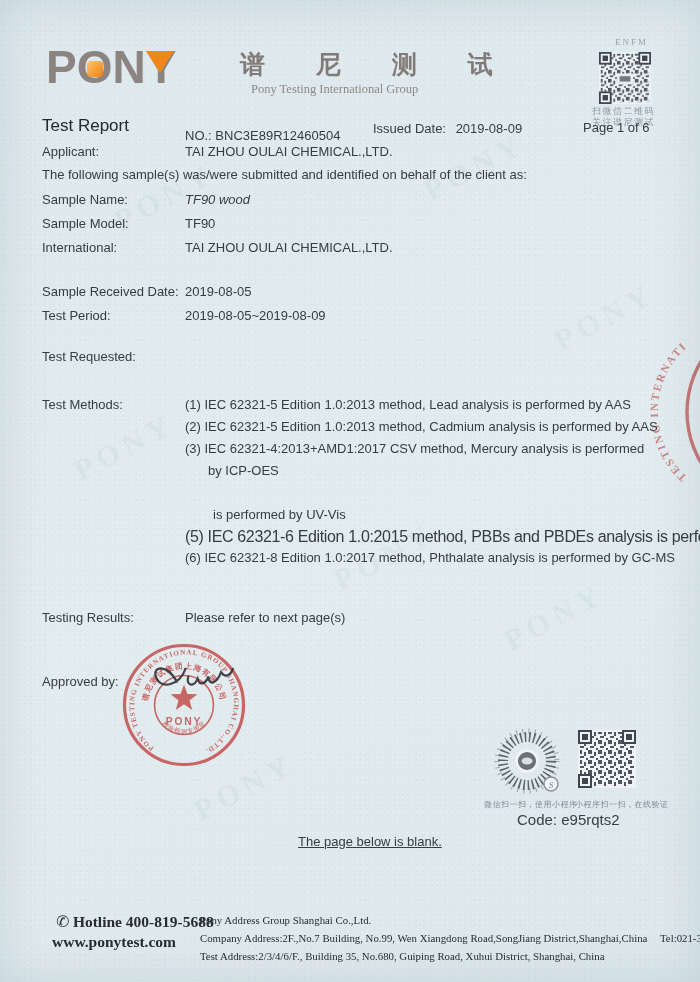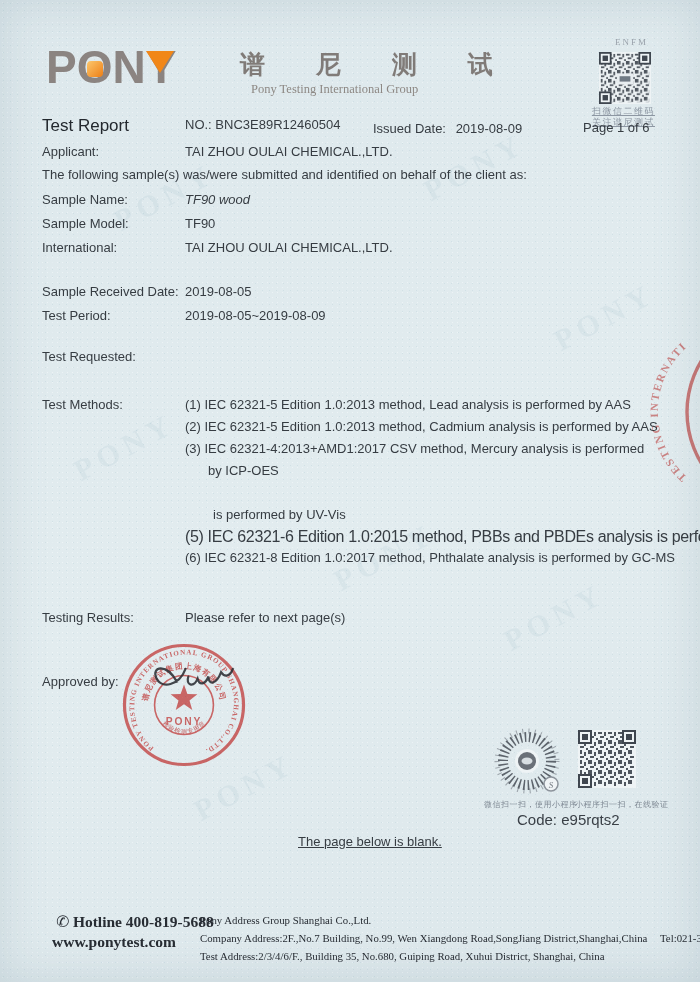--- a/index.html
+++ b/index.html
@@ -22,21 +22,21 @@
   .logo .lch{display:inline-block;position:relative;}
   .o-sq{position:absolute;left:50%;top:55%;transform:translate(-50%,-50%);
         width:16px;height:16px;border-radius:4px;
         background:linear-gradient(135deg,#fcc76d,#ee7f15);}
   .y-tri{position:absolute;left:0px;top:7px;width:0;height:0;
          border-left:14px solid transparent;border-right:14px solid transparent;
          border-top:22px solid #f18718;}
   .cn-title{left:240px;top:48px;font-size:25px;font-weight:bold;color:#807b78;letter-spacing:22px;white-space:nowrap;}
   .tagline{left:251px;top:82px;font-family:"Liberation Serif",serif;font-size:12.5px;color:#8d8884;}
   .enfm{left:615px;top:37px;font-family:"Liberation Serif",serif;font-size:9px;color:#9aa2ab;letter-spacing:2px;}
-  .qr-cap{font-size:9px;color:#8d97a3;line-height:11px;letter-spacing:1.5px;white-space:nowrap;text-decoration:underline;}
+  .qr-cap{font-size:9px;color:#8d97a3;line-height:11px;letter-spacing:1.5px;white-space:nowrap;}
   
   .lbl,.val,.line{position:absolute;font-size:13px;white-space:nowrap;color:#363c42;}
   .lbl{left:42px;}
   .val{left:185px;}
   .title{font-size:17px;font-weight:normal;color:#23282e;}
   .condensed{letter-spacing:-.35px;}
   
   .stamp{left:120px;top:641px;width:128px;height:128px;opacity:.88;mix-blend-mode:multiply;}
   .side-stamp{right:0;top:342px;width:58px;height:140px;overflow:hidden;opacity:.8;mix-blend-mode:multiply;}
   .sig{left:148px;top:650px;transform:rotate(-6deg);opacity:.88;}
@@ -93,21 +93,21 @@
         <rect x="1" y="23" width="5" height="5" fill="#eef3f5"></rect>
         <rect x="2" y="24" width="3" height="3" fill="#3f464f"></rect>
     </g>
     <rect x="10" y="12" width="9" height="6" fill="#e8edf0"></rect>
     <rect x="11.5" y="13.5" width="6" height="3" fill="#707a85"></rect>
   </svg>
   <div class="abs qr-cap" style="left:592px;top:106px;">扫微信二维码</div>
   <div class="abs qr-cap" style="left:592px;top:117px;">关注谱尼测试</div>
 
   <div class="lbl title" style="top:116px;">Test Report</div>
-  <div class="val" style="top:117px;">
+  <div class="val" style="top:128px;">
     <span>NO.:</span>
     <span>BNC3E89R12460504</span>
   </div>
   <div class="line" style="left:373px;top:121px;">
     <span>Issued Date:</span>
     <span style="margin-left:6px;">2019-08-09</span>
   </div>
   <div class="line" style="left:583px;top:120px;">Page 1 of 6</div>
 
   <div class="lbl" style="top:144px;">Applicant:</div>

